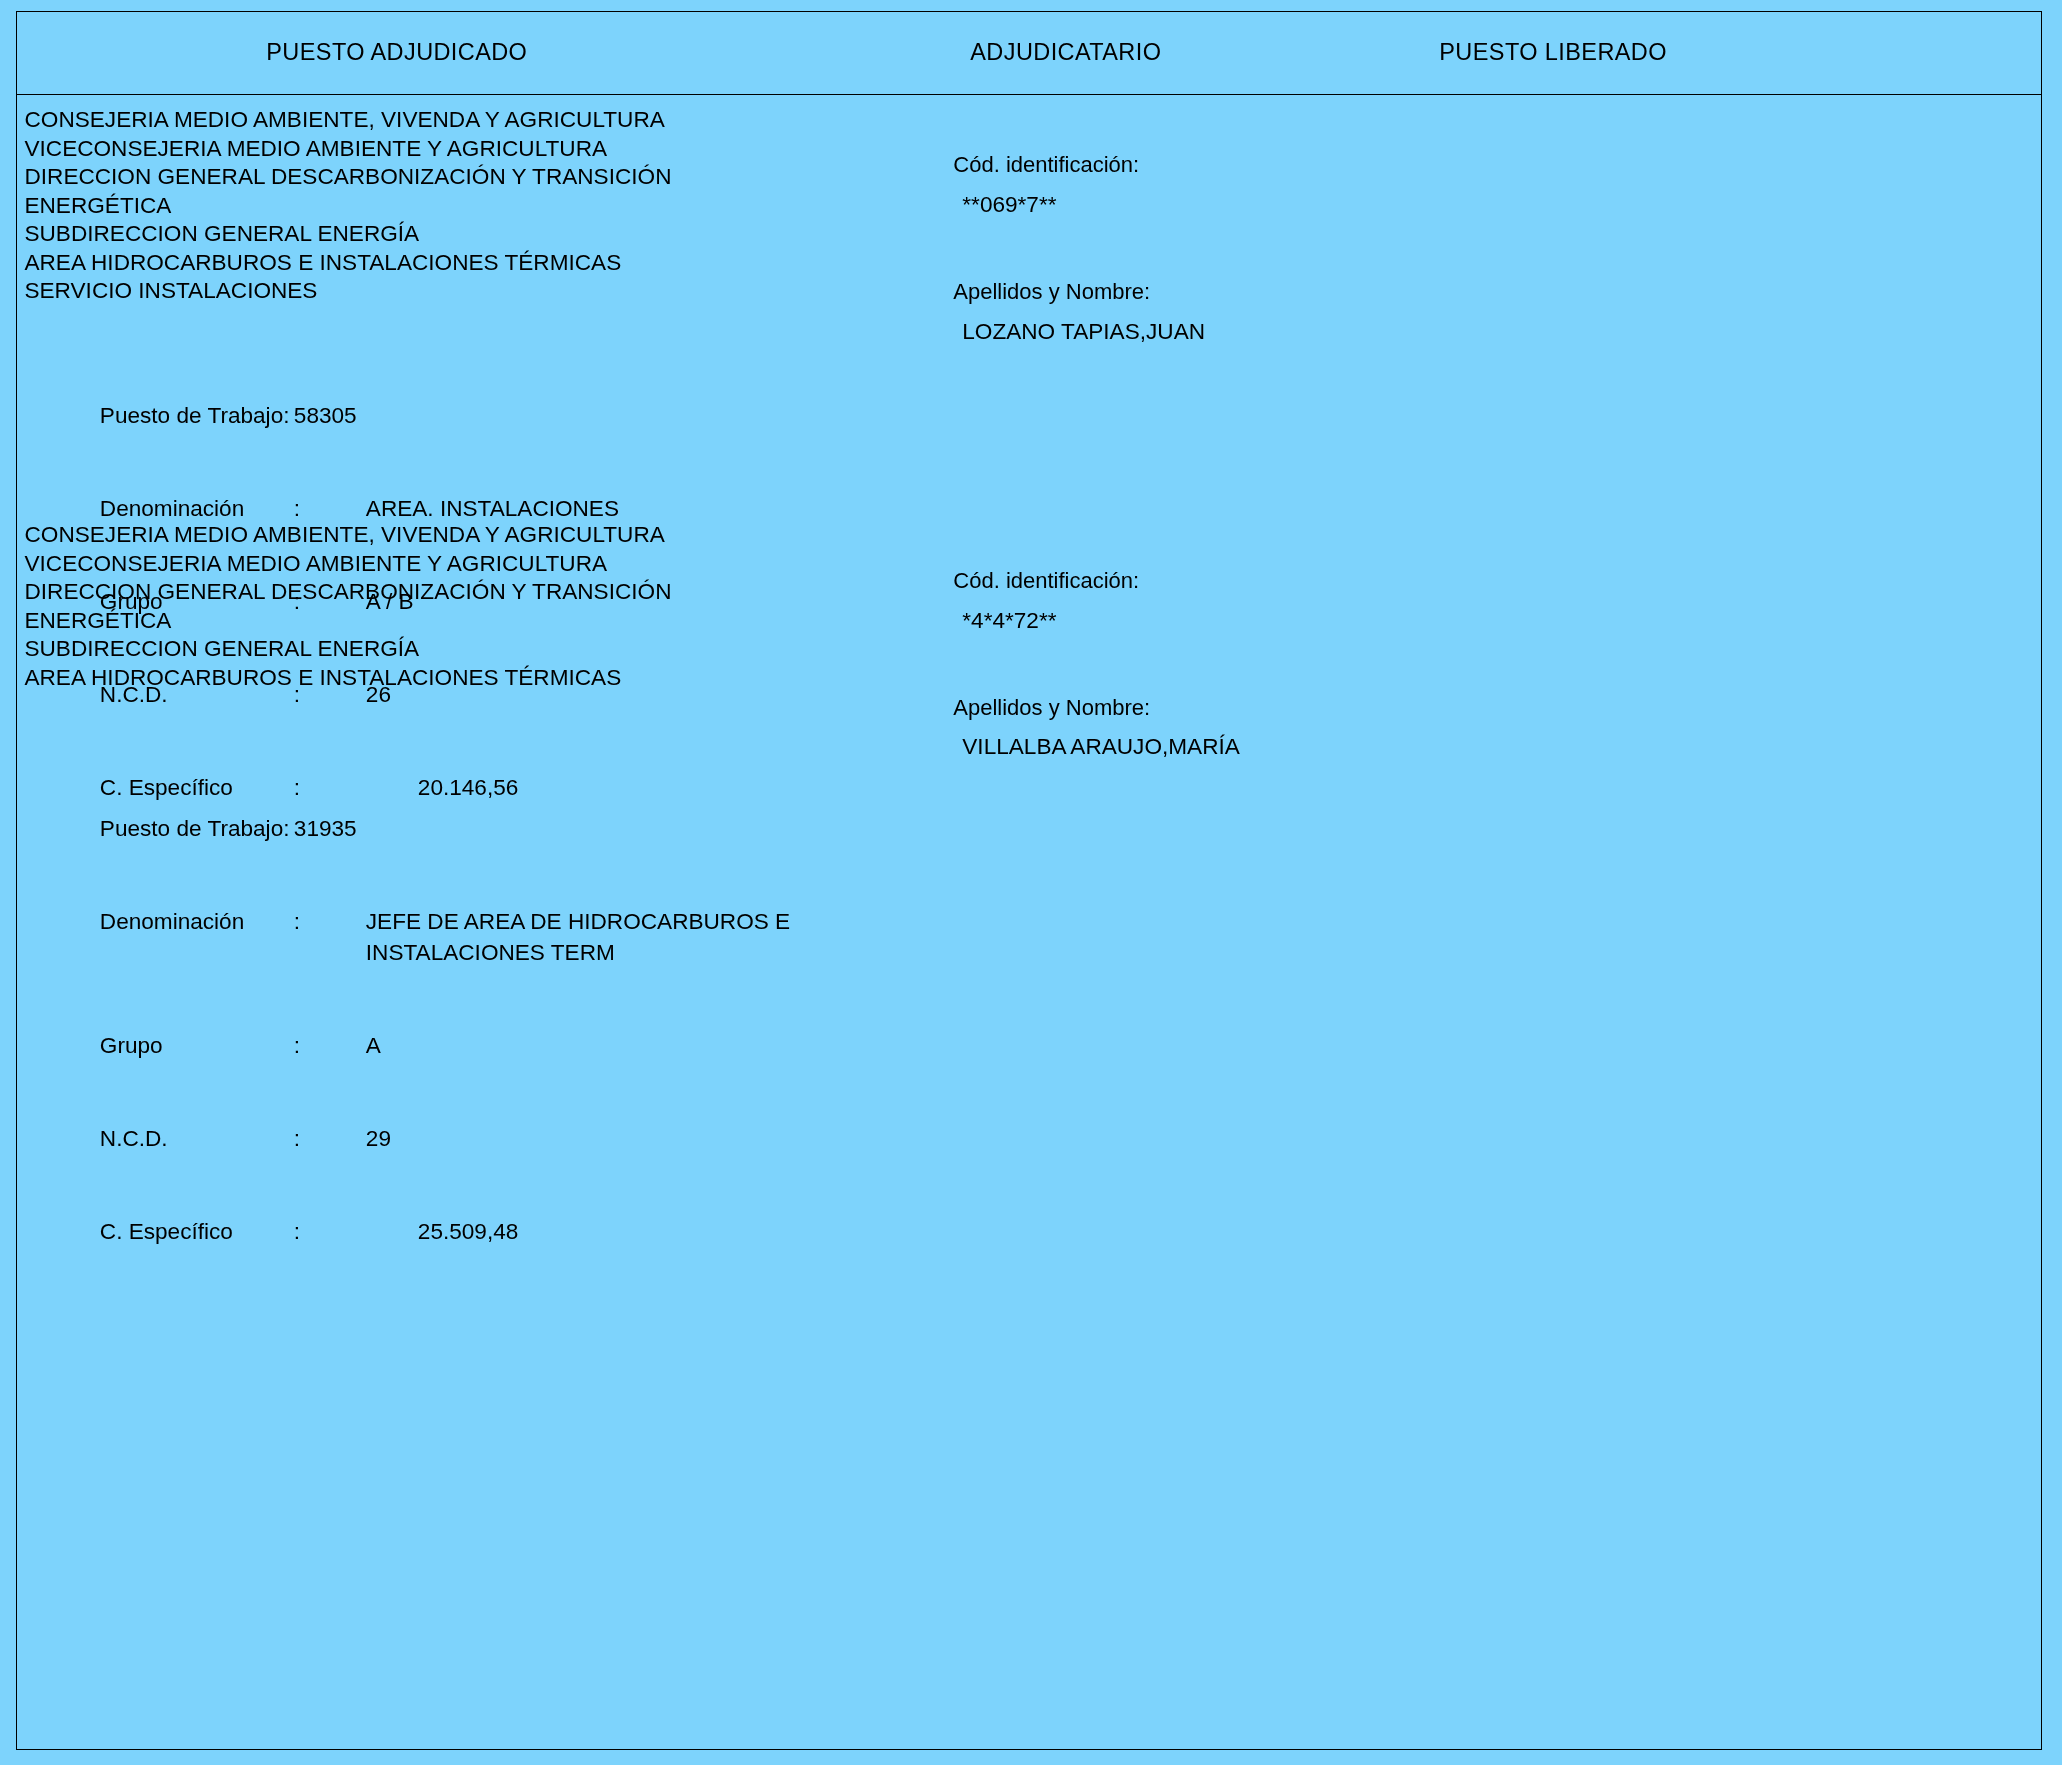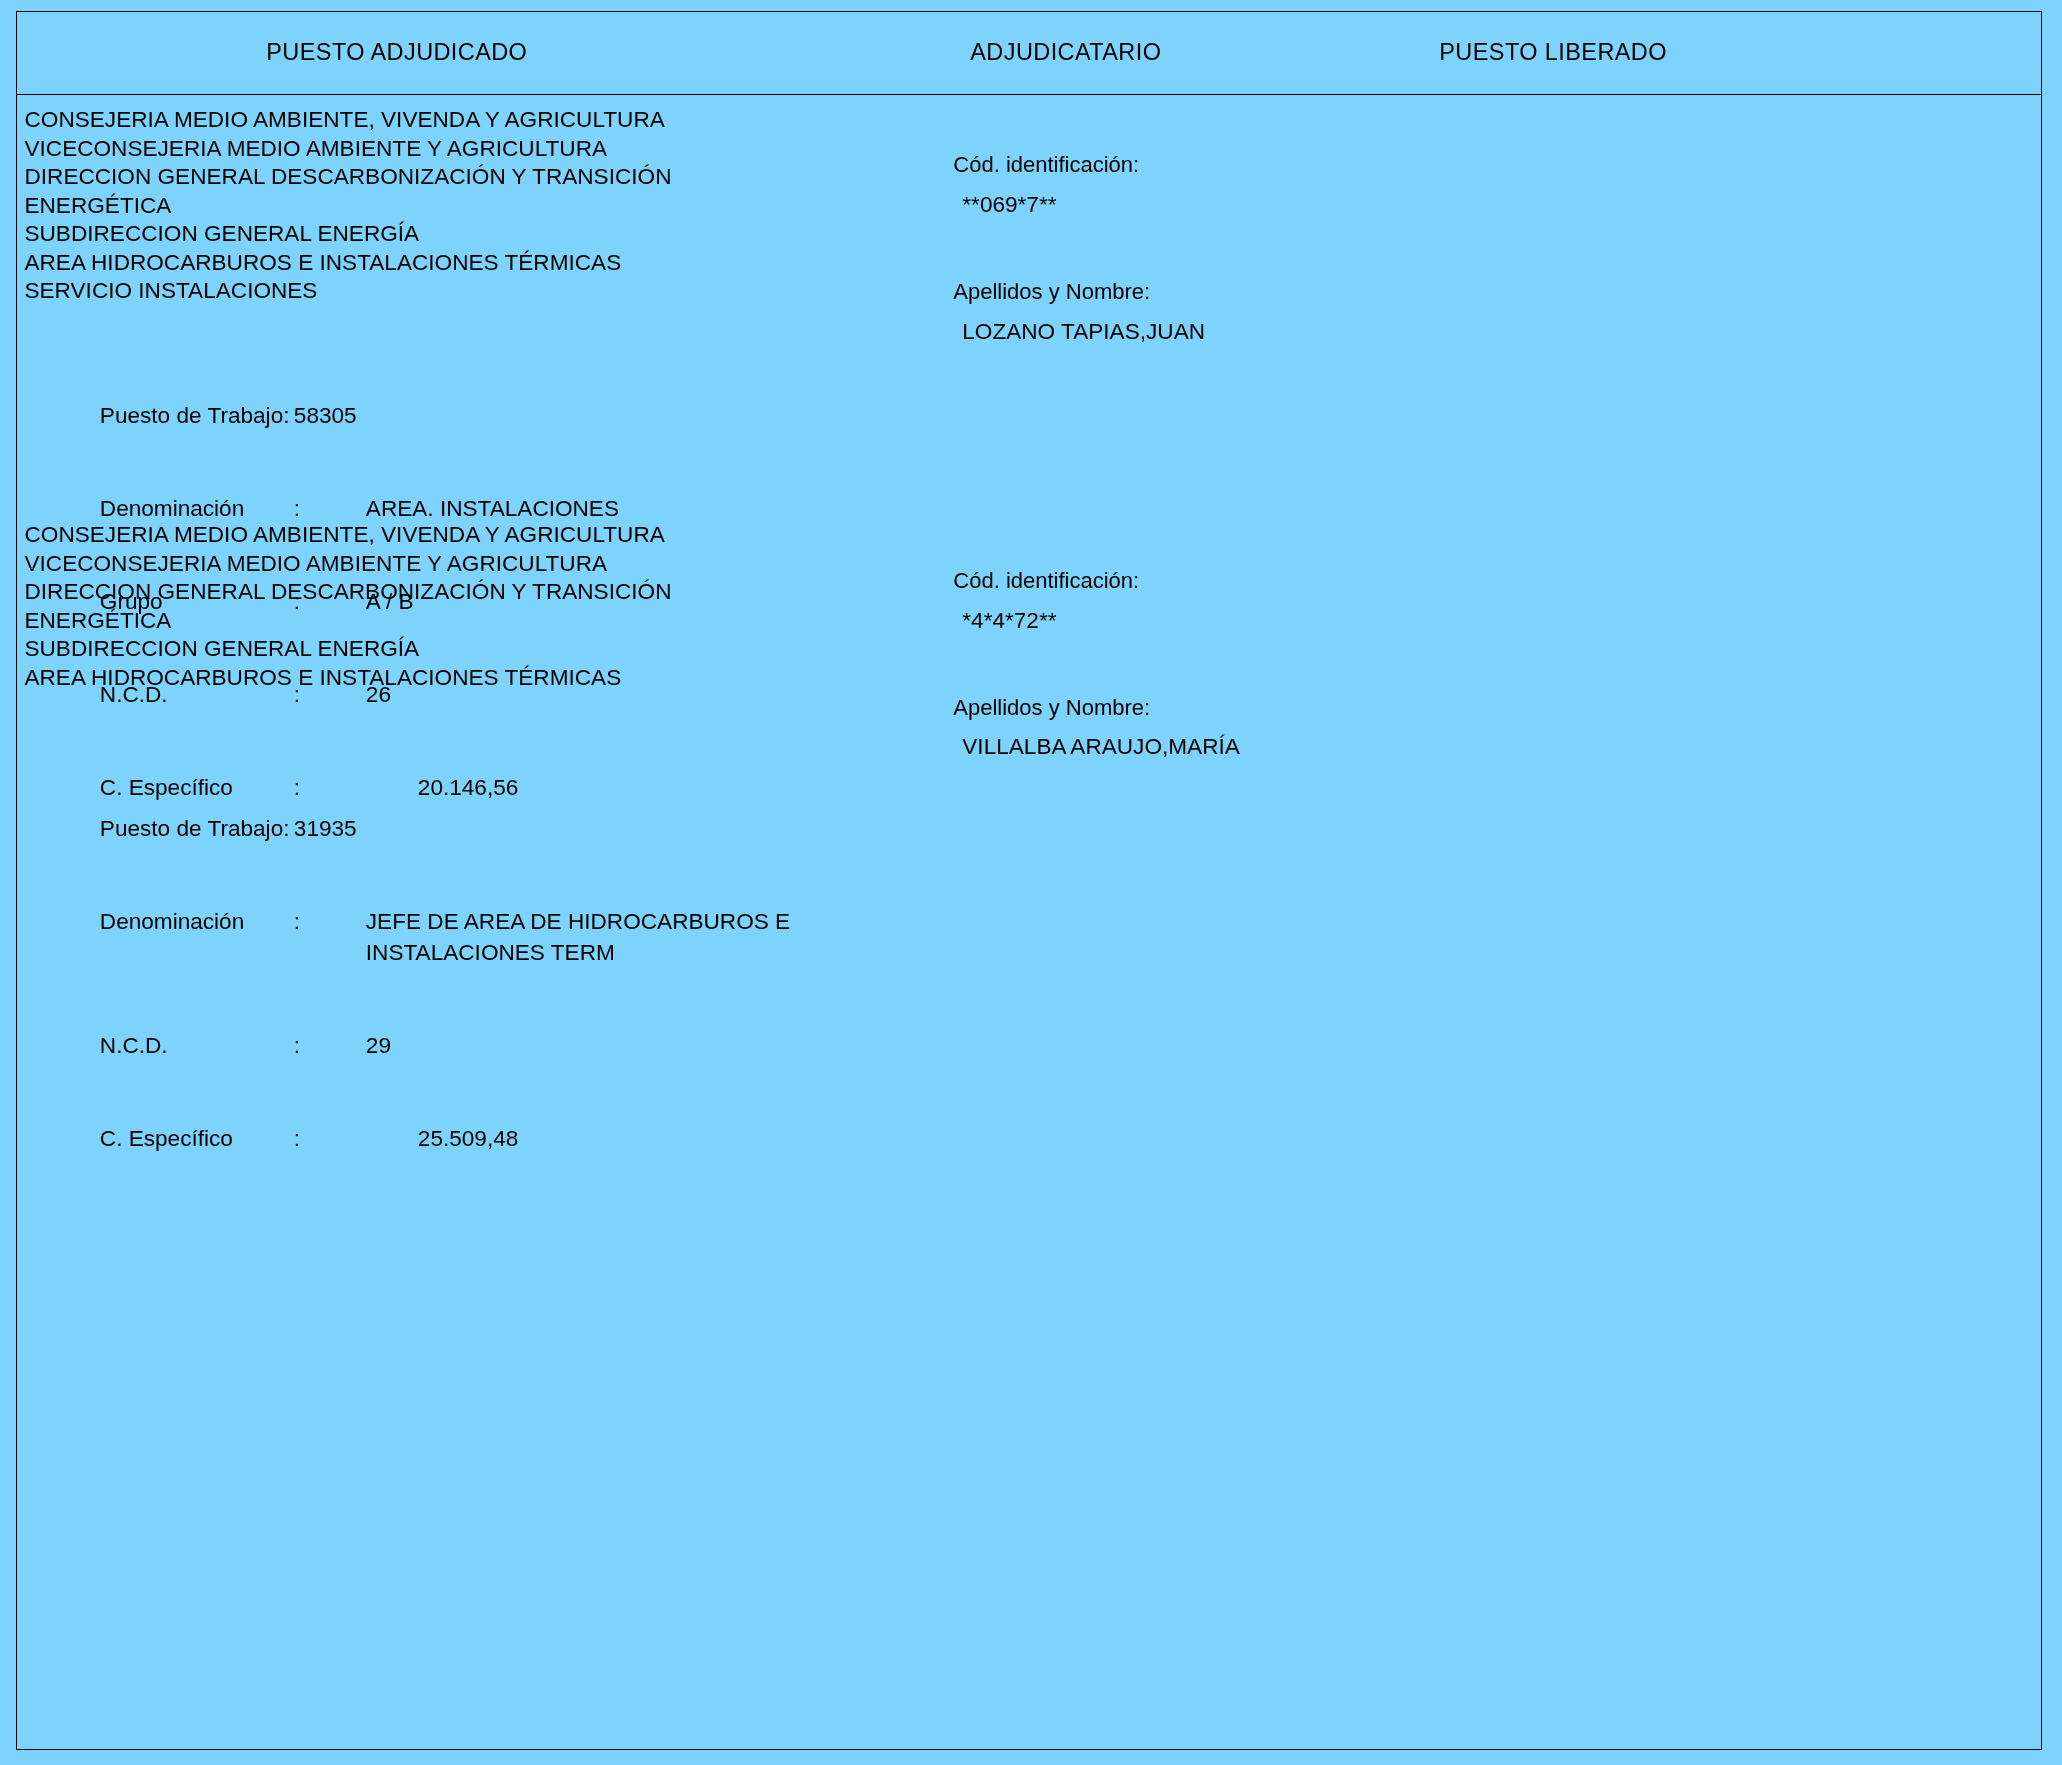--- a/index.html
+++ b/index.html
@@ -195,20 +195,23 @@
 
           <div class="gap-lg" style="height:90px;"></div>
 
           <div class="detail-line">
             <span class="lbl">Puesto de Trabajo:</span><span class="val">31935</span>
           </div>
           <div class="detail-line wide-val">
             <span class="lbl">Denominación</span><span class="sep">:</span><span class="val">JEFE DE AREA DE HIDROCARBUROS E INSTALACIONES TERM</span>
           </div>
           <div class="detail-line">
+            <span class="lbl">Grupo</span><span class="sep">:</span><span class="val">A</span>
+          </div>
+          <div class="detail-line">
             <span class="lbl">N.C.D.</span><span class="sep">:</span><span class="val">29</span>
           </div>
           <div class="detail-line">
             <span class="lbl">C. Específico</span><span class="sep">:</span><span class="val indent-num">25.509,48</span>
           </div>
         </div>
 
         <div class="col-adj" style="top:11px;">
           <div class="adj-label">Cód. identificación:</div>
           <div class="gap-sm"></div>

